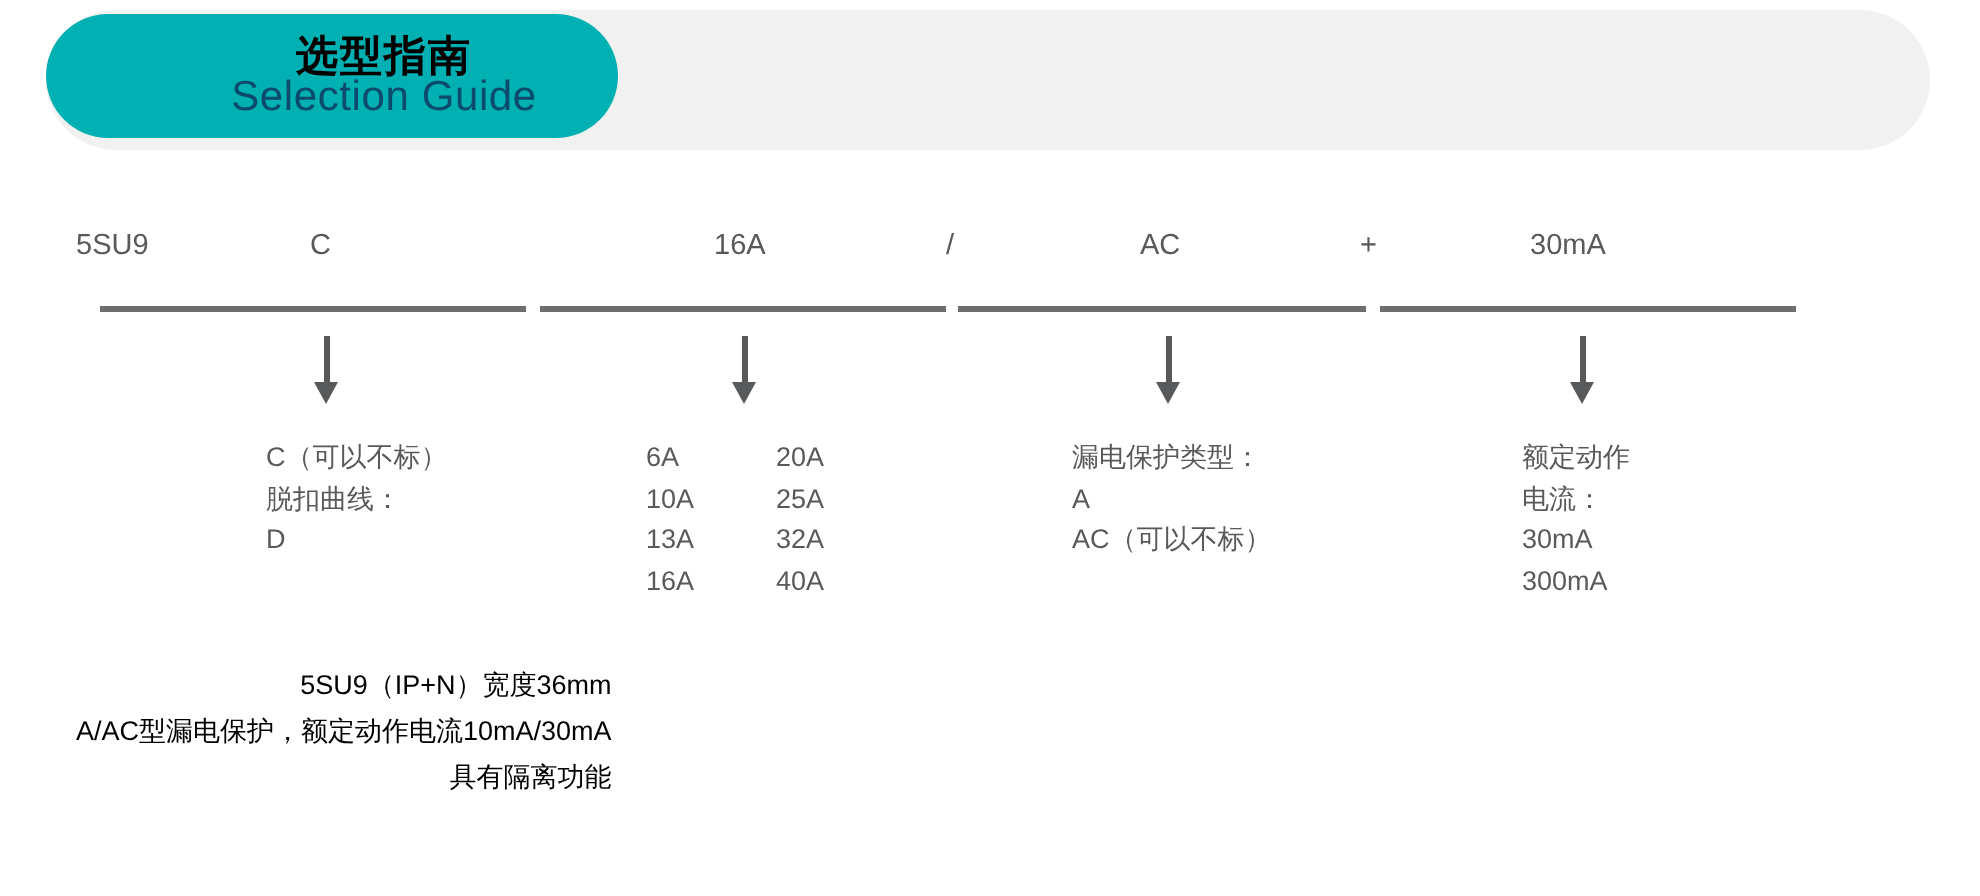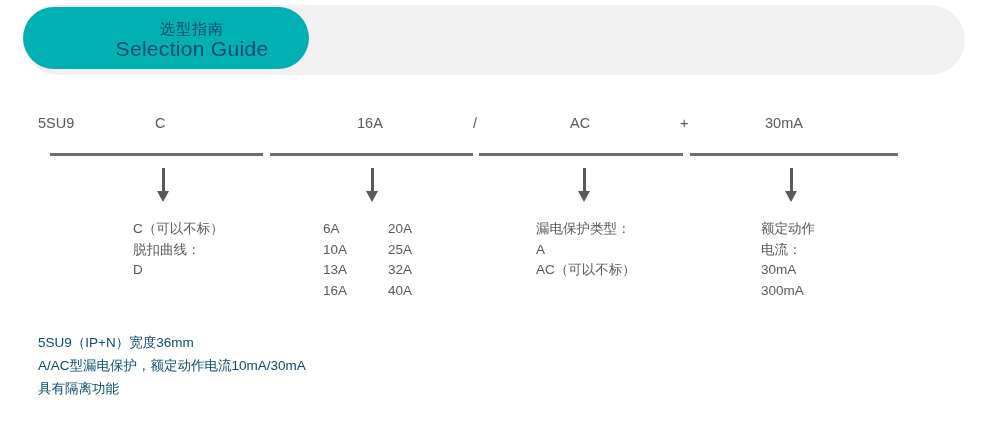--- a/index.html
+++ b/index.html
@@ -35,23 +35,23 @@
     background: #00b0b3;
     border-radius: 31px;
     display: flex;
     flex-direction: column;
     align-items: center;
     justify-content: center;
     box-sizing: border-box;
     padding-left: 52px;
   }
   .header-title-cn {
-    color: #0c4a6e;
-    font-size: 15px;
-    font-weight: normal;
+    color: #000000;
+    font-size: 21px;
+    font-weight: bold;
     line-height: 22px;
     letter-spacing: 1px;
   }
   .header-title-en {
     color: #0c4a6e;
     font-size: 21px;
     font-weight: normal;
     line-height: 18px;
     letter-spacing: 0.3px;
   }
@@ -137,22 +137,23 @@
   .desc-cols .col { display: block; }
   .desc-cols .col:first-child { width: 65px; }
 
   
   .notes {
     position: absolute;
     left: 38px;
     top: 331px;
     font-size: 13.5px;
     line-height: 23px;
-    color: #0c4a6e;
+    color: #000000;
     white-space: nowrap;
+    text-align: right;
   }
   .notes .note-line { display: block; }
 </style>
 </head>
 <body>
 
 <div class="header-bar"></div>
 <div class="header-pill">
   <span class="header-title-cn">选型指南</span>
   <span class="header-title-en">Selection Guide</span>

